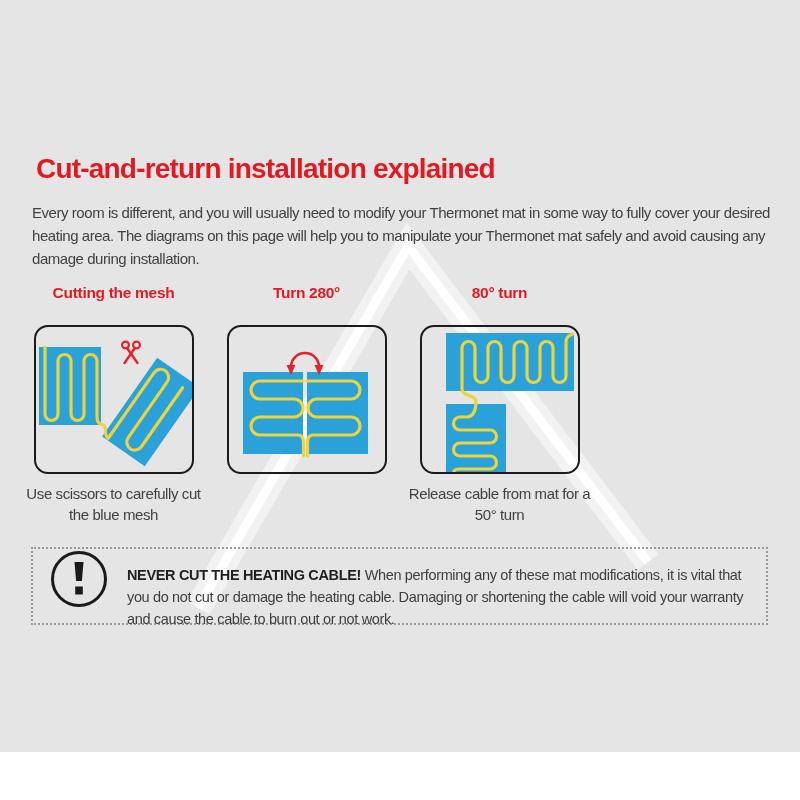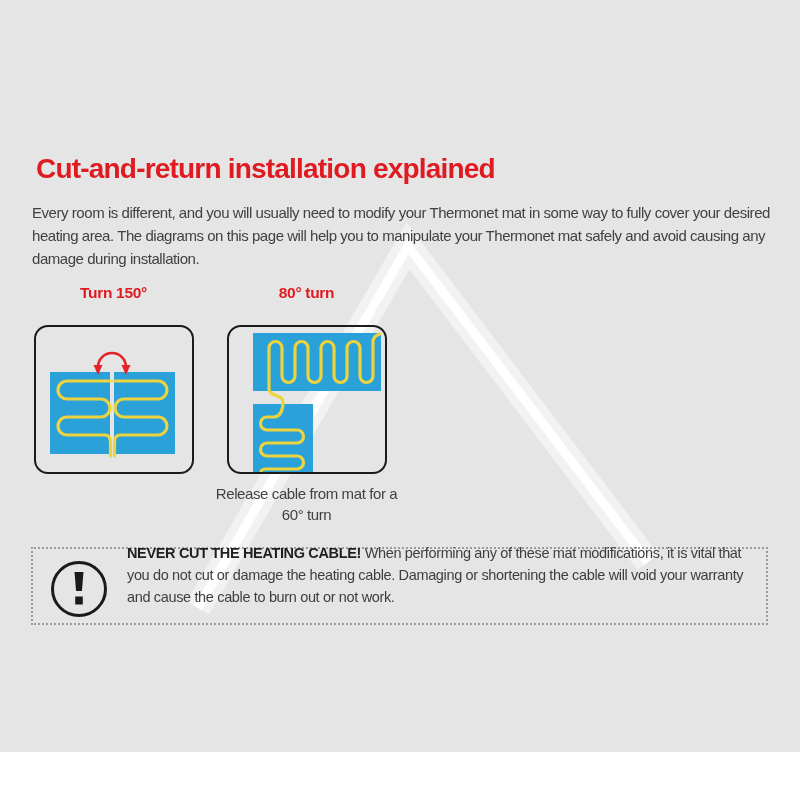--- a/index.html
+++ b/index.html
@@ -31,21 +31,21 @@
     overflow:hidden;box-sizing:content-box;background:transparent;
   }
   .figure svg{display:block;}
   .caption{
     margin:9px 0 0;width:182px;text-align:center;
     font-size:15px;line-height:1.42;letter-spacing:-0.4px;color:#404144;
   }
   .warning{
     position:absolute;left:31px;top:547px;width:737px;height:78px;
     box-sizing:border-box;border:2px dotted #9b9b9b;
-    display:flex;align-items:flex-end;
+    display:flex;align-items:flex-start;
   }
   .warning .icon-wrap{flex:0 0 auto;margin-left:16px;}
   .warning .wtext{
     flex:0 0 auto;margin-left:18px;width:630px;
     font-size:14.5px;line-height:1.52;letter-spacing:-0.35px;color:#3d3e40;
   }
   .warning .wtext b{color:#1f1f1f;}
 </style>
 </head>
 <body>
@@ -56,23 +56,42 @@
     <path d="M198,608 L408,246 L648,562" fill="none" stroke="#f2f2f2" stroke-width="26"></path>
     <path d="M198,608 L408,246 L648,562" fill="none" stroke="#ffffff" stroke-width="9"></path>
   </svg>
 
   <div class="content">
     <h1 class="title">Cut-and-return installation explained</h1>
     <p class="intro">Every room is different, and you will usually need to modify your Thermonet mat in some way to fully cover your desired heating area. The diagrams on this page will help you to manipulate your Thermonet mat safely and avoid causing any damage during installation.</p>
 
     <div class="steps">
 
+      <div class="step">
+        <h2>Cutting the mesh</h2>
+        <div class="figure">
+          <svg width="156" height="145" viewBox="0 0 156 145">
+            <rect x="3" y="20" width="62" height="78" fill="#2aa1d8"></rect>
+            <g transform="translate(115,85) rotate(35)">
+              <rect x="-26" y="-48" width="52" height="96" fill="#2aa1d8"></rect>
+              <path d="M-20,46 V-34 A8,8 0 0 1 -4,-34 V34 A8,8 0 0 0 12,34 V-38" fill="none" stroke="#edd33d" stroke-width="3.2" stroke-linecap="round"></path>
+            </g>
+            <path d="M9,20 V87 A6.5,6.5 0 0 0 22,87 V34 A6.5,6.5 0 0 1 35,34 V87 A6.5,6.5 0 0 0 48,87 V34 A6.5,6.5 0 0 1 61,34 V90 Q61,97 67,98 C72,99 67,108 72,111" fill="none" stroke="#edd33d" stroke-width="3.2" stroke-linecap="round"></path>
+            <g transform="translate(95,23)" stroke="#e42329" fill="none">
+              <circle cx="-5.5" cy="-5" r="3.4" stroke-width="2.2"></circle>
+              <circle cx="5.5" cy="-5" r="3.4" stroke-width="2.2"></circle>
+              <path d="M-4,-2 L6.5,13 M4,-2 L-6.5,13" stroke-width="2.4" stroke-linecap="round"></path>
+            </g>
+          </svg>
+        </div>
+        <p class="caption">Use scissors to carefully cut the blue mesh</p>
+      </div>
 
       <div class="step">
-        <h2>Turn 150°</h2>
+        <h2>Turn 280°</h2>
         <div class="figure">
           <svg width="156" height="145" viewBox="0 0 156 145">
             <rect x="14" y="45" width="60" height="82" fill="#2aa1d8"></rect>
             <rect x="78" y="45" width="61" height="82" fill="#2aa1d8"></rect>
             <path d="M74,54 H31 A9,9 0 0 0 31,72 H65 A9,9 0 0 1 65,90 H31 A9,9 0 0 0 31,108 H69 Q74.5,108 74.5,116 V129" fill="none" stroke="#edd33d" stroke-width="3.2" stroke-linecap="round"></path>
             <path d="M78,54 H122 A9,9 0 0 1 122,72 H88 A9,9 0 0 0 88,90 H122 A9,9 0 0 1 122,108 H84 Q78.5,108 78.5,116 V129" fill="none" stroke="#edd33d" stroke-width="3.2" stroke-linecap="round"></path>
             <g>
               <path d="M62,40 A14,14 0 0 1 90,40" fill="none" stroke="#e42329" stroke-width="2.6"></path>
               <polygon points="57.5,38 66.5,38 62,48" fill="#e42329"></polygon>
               <polygon points="85.5,38 94.5,38 90,48" fill="#e42329"></polygon>
@@ -84,21 +103,21 @@
 
       <div class="step">
         <h2>80° turn</h2>
         <div class="figure">
           <svg width="156" height="145" viewBox="0 0 156 145">
             <rect x="24" y="6" width="128" height="58" fill="#2aa1d8"></rect>
             <rect x="24" y="77" width="60" height="68" fill="#2aa1d8"></rect>
             <path d="M151,7 Q144,9 144,15 V49 A6.5,6.5 0 0 1 131,49 V21 A6.5,6.5 0 0 0 118,21 V49 A6.5,6.5 0 0 1 105,49 V21 A6.5,6.5 0 0 0 92,21 V49 A6.5,6.5 0 0 1 79,49 V21 A6.5,6.5 0 0 0 66,21 V49 A6.5,6.5 0 0 1 53,49 V21 A6.5,6.5 0 0 0 40,21 V62 C40,70 54,67 54,75 Q54,88 46,90 H38 A6.5,6.5 0 0 0 38,103 H68 A6.5,6.5 0 0 1 68,116 H38 A6.5,6.5 0 0 0 38,129 H68 A6.5,6.5 0 0 1 68,142 H38 Q32,142 32,145" fill="none" stroke="#edd33d" stroke-width="3.2" stroke-linecap="round"></path>
           </svg>
         </div>
-        <p class="caption">Release cable from mat for a 60° turn</p>
+        <p class="caption">Release cable from mat for a 50° turn</p>
       </div>
 
     </div>
 
     <div class="warning">
       <div class="icon-wrap">
         <svg width="60" height="60" viewBox="-30 -30 60 60">
           <circle cx="0" cy="0" r="26.5" fill="none" stroke="#1a1a1a" stroke-width="3"></circle>
           <path d="M-4.5,-17 h9 l-1.6,19 h-5.8 z" fill="#1a1a1a"></path>
           <rect x="-3.8" y="7.5" width="7.6" height="8" fill="#1a1a1a"></rect>

